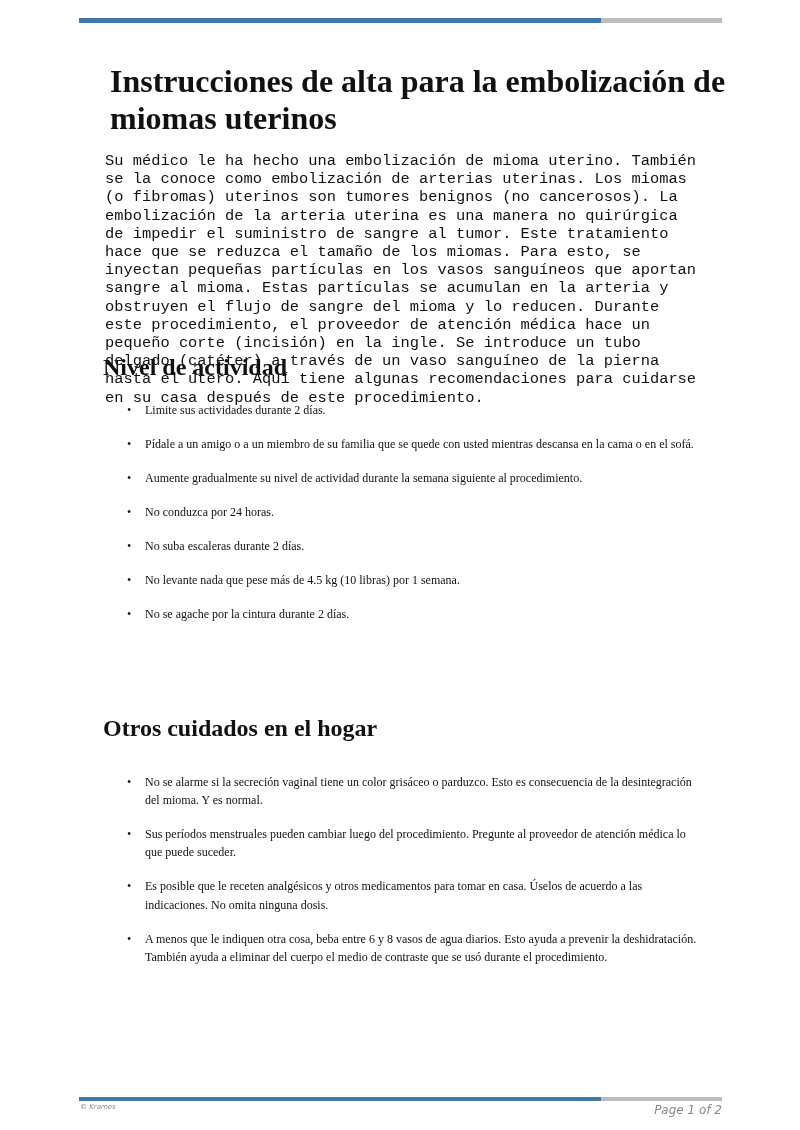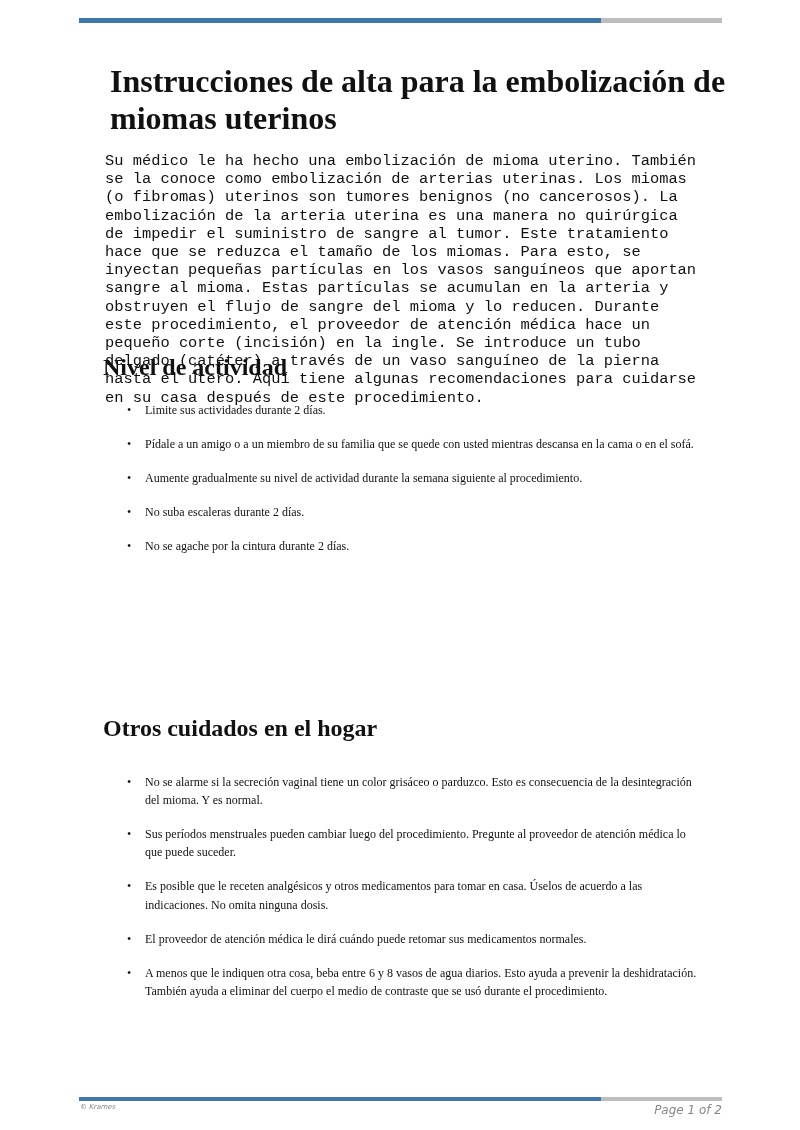--- a/index.html
+++ b/index.html
@@ -33,30 +33,31 @@
 
 <h1>Instrucciones de alta para la embolización de miomas uterinos</h1>
 
 <p class="intro">Su médico le ha hecho una embolización de mioma uterino. También se la conoce como embolización de arterias uterinas. Los miomas (o fibromas) uterinos son tumores benignos (no cancerosos). La embolización de la arteria uterina es una manera no quirúrgica de impedir el suministro de sangre al tumor. Este tratamiento hace que se reduzca el tamaño de los miomas. Para esto, se inyectan pequeñas partículas en los vasos sanguíneos que aportan sangre al mioma. Estas partículas se acumulan en la arteria y obstruyen el flujo de sangre del mioma y lo reducen. Durante este procedimiento, el proveedor de atención médica hace un pequeño corte (incisión) en la ingle. Se introduce un tubo delgado (catéter) a través de un vaso sanguíneo de la pierna hasta el útero. Aquí tiene algunas recomendaciones para cuidarse en su casa después de este procedimiento.</p>
 
 <h2 id="h-activity">Nivel de actividad</h2>
 <ul id="list-activity">
   <li>Limite sus actividades durante 2 días.</li>
   <li>Pídale a un amigo o a un miembro de su familia que se quede con usted mientras descansa en la cama o en el sofá.</li>
   <li>Aumente gradualmente su nivel de actividad durante la semana siguiente al procedimiento.</li>
+  <li>No conduzca por 24 horas.</li>
   <li>No suba escaleras durante 2 días.</li>
+  <li>No levante nada que pese más de 4.5 kg (10 libras) por 1 semana.</li>
   <li>No se agache por la cintura durante 2 días.</li>
 </ul>
 
 <h2 id="h-home">Otros cuidados en el hogar</h2>
 <ul id="list-home">
   <li>No se alarme si la secreción vaginal tiene un color grisáceo o parduzco. Esto es consecuencia de la desintegración del mioma. Y es normal.</li>
   <li>Sus períodos menstruales pueden cambiar luego del procedimiento. Pregunte al proveedor de atención médica lo que puede suceder.</li>
   <li>Es posible que le receten analgésicos y otros medicamentos para tomar en casa. Úselos de acuerdo a las indicaciones. No omita ninguna dosis.</li>
-  <li>El proveedor de atención médica le dirá cuándo puede retomar sus medicamentos normales.</li>
   <li>A menos que le indiquen otra cosa, beba entre 6 y 8 vasos de agua diarios. Esto ayuda a prevenir la deshidratación. También ayuda a eliminar del cuerpo el medio de contraste que se usó durante el procedimiento.</li>
 </ul>
 
 <div class="footbar">
   <div class="blue"></div>
   <div class="gray"></div>
 </div>
 <div class="foot-left">© Krames</div>
 <div class="foot-right">Page 1 of 2</div>
 

